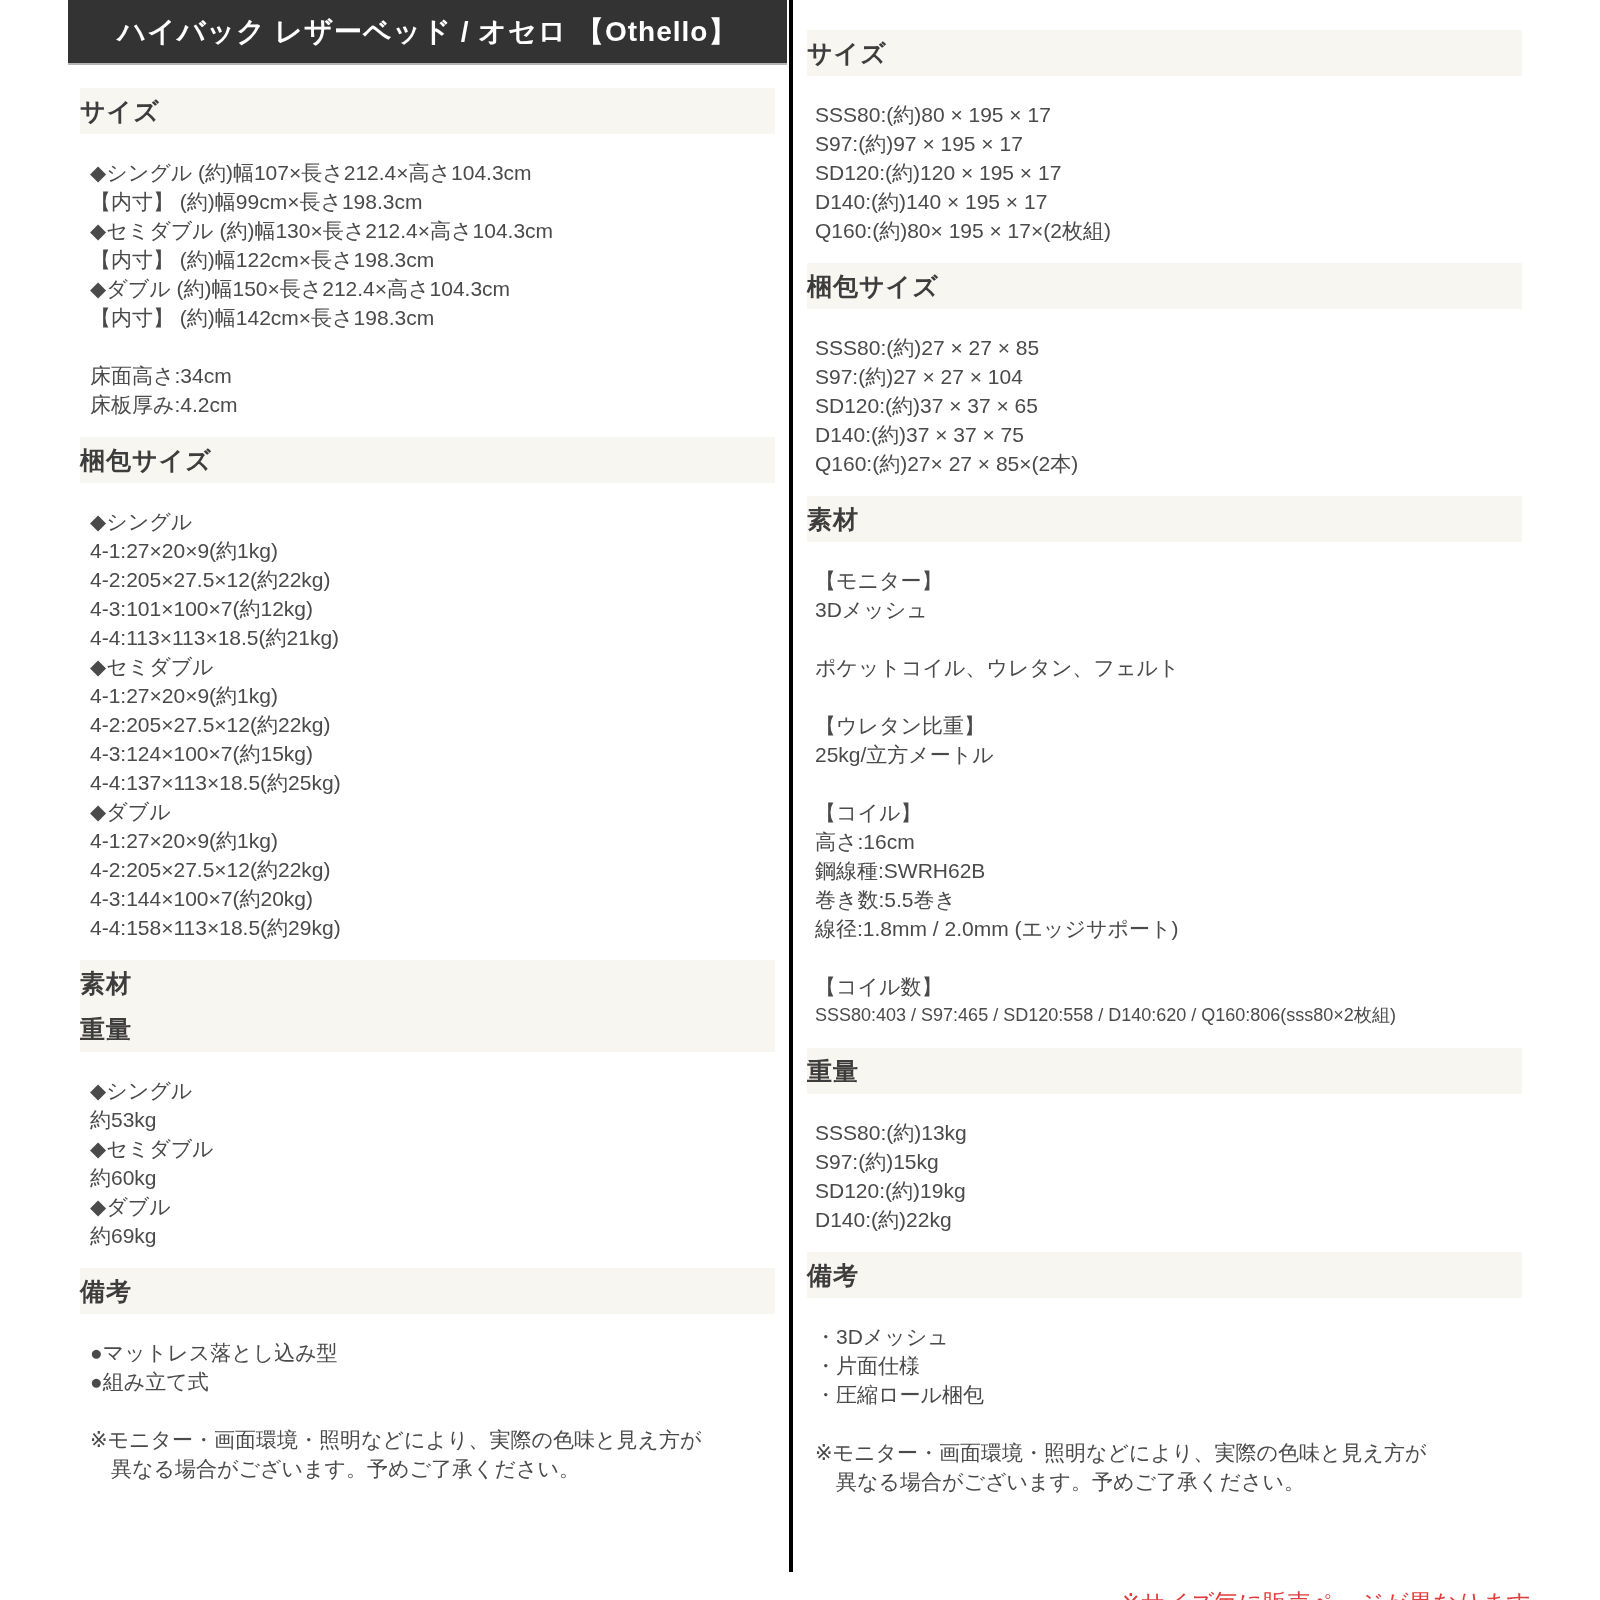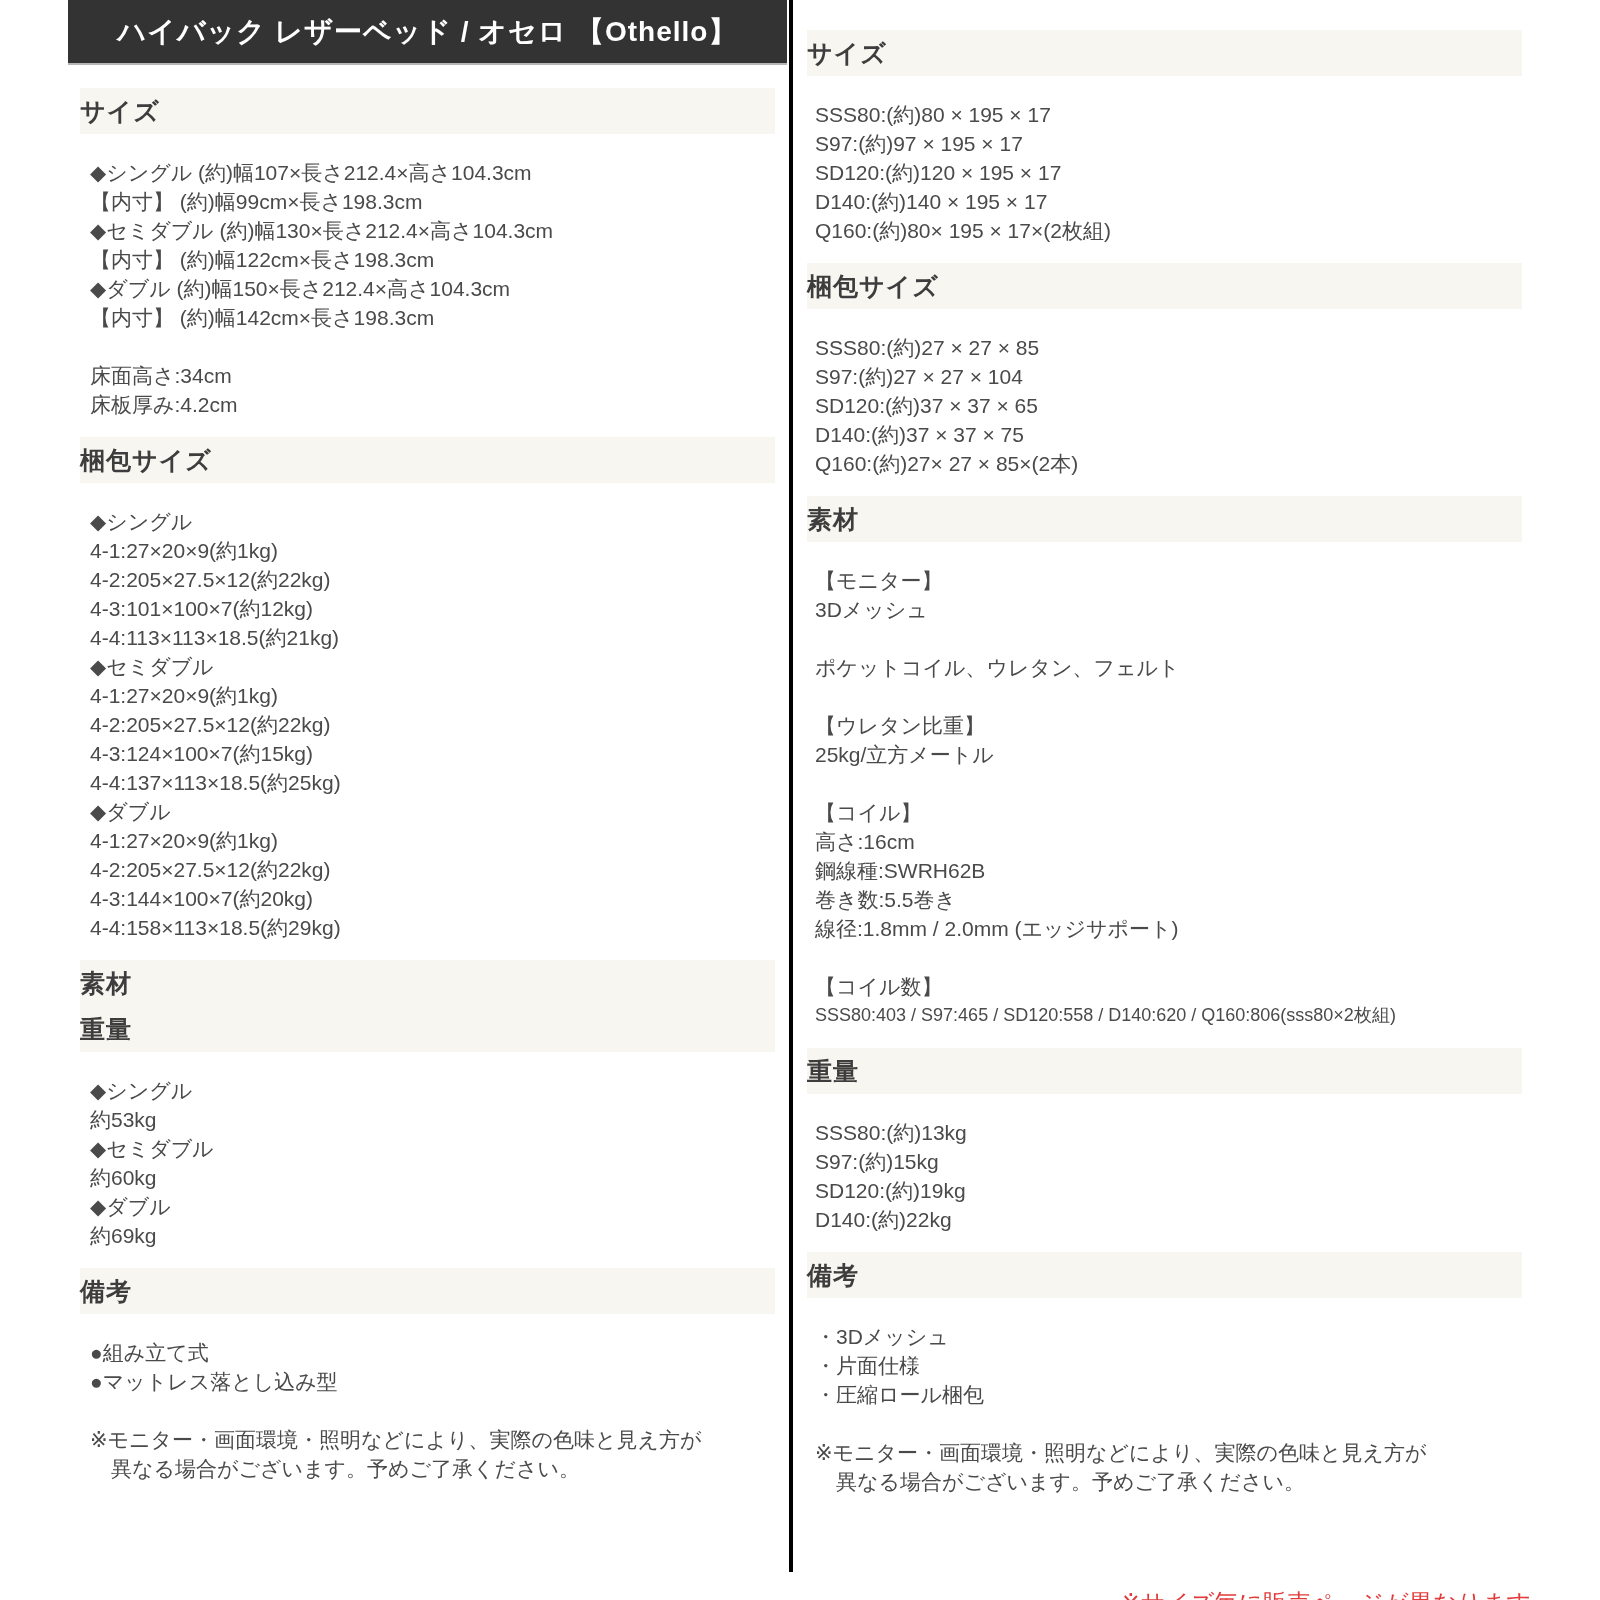--- a/index.html
+++ b/index.html
@@ -178,23 +178,23 @@
               <div class="spec-line">約69kg</div>
             </div>
         </section>
 
         <section class="spec-section">
           <div class="section-band">
             <span class="section-title">備考</span>
           </div>
           <div class="section-body">
 
+              <div class="spec-line">●マットレス落とし込み型</div>
+
               <div class="spec-line">●組み立て式</div>
-
-              <div class="spec-line">●マットレス落とし込み型</div>
 
               <div class="spec-line"></div>
 
               <div class="spec-line">※モニター・画面環境・照明などにより、実際の色味と見え方が</div>
 
               <div class="spec-line">　異なる場合がございます。予めご了承ください。</div>
             </div>
         </section>
       </div>
   </section>

